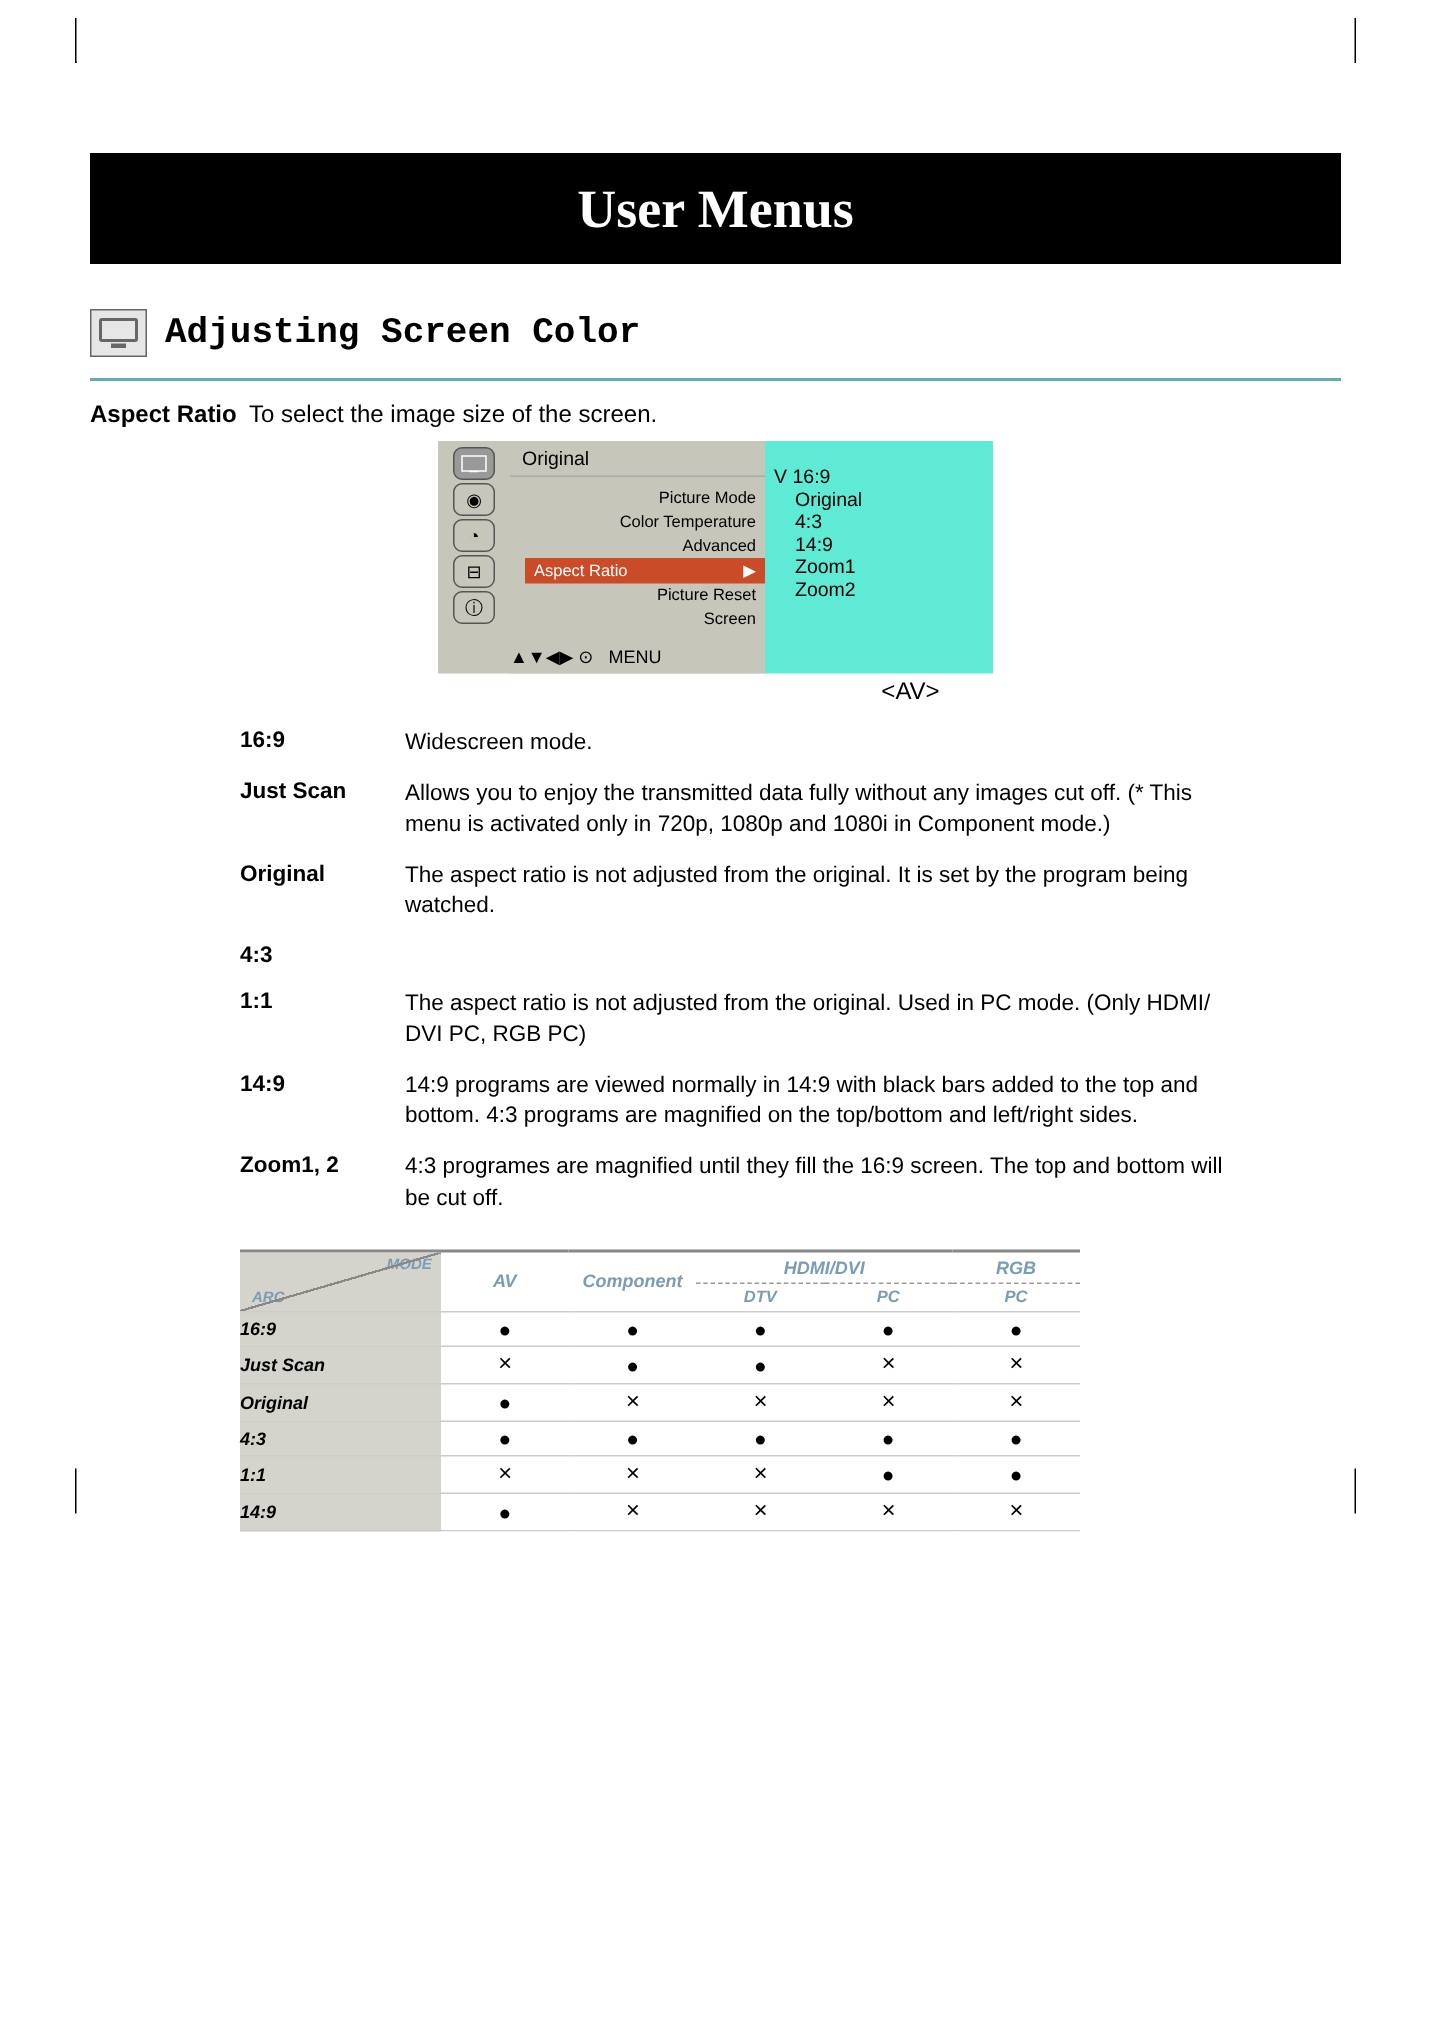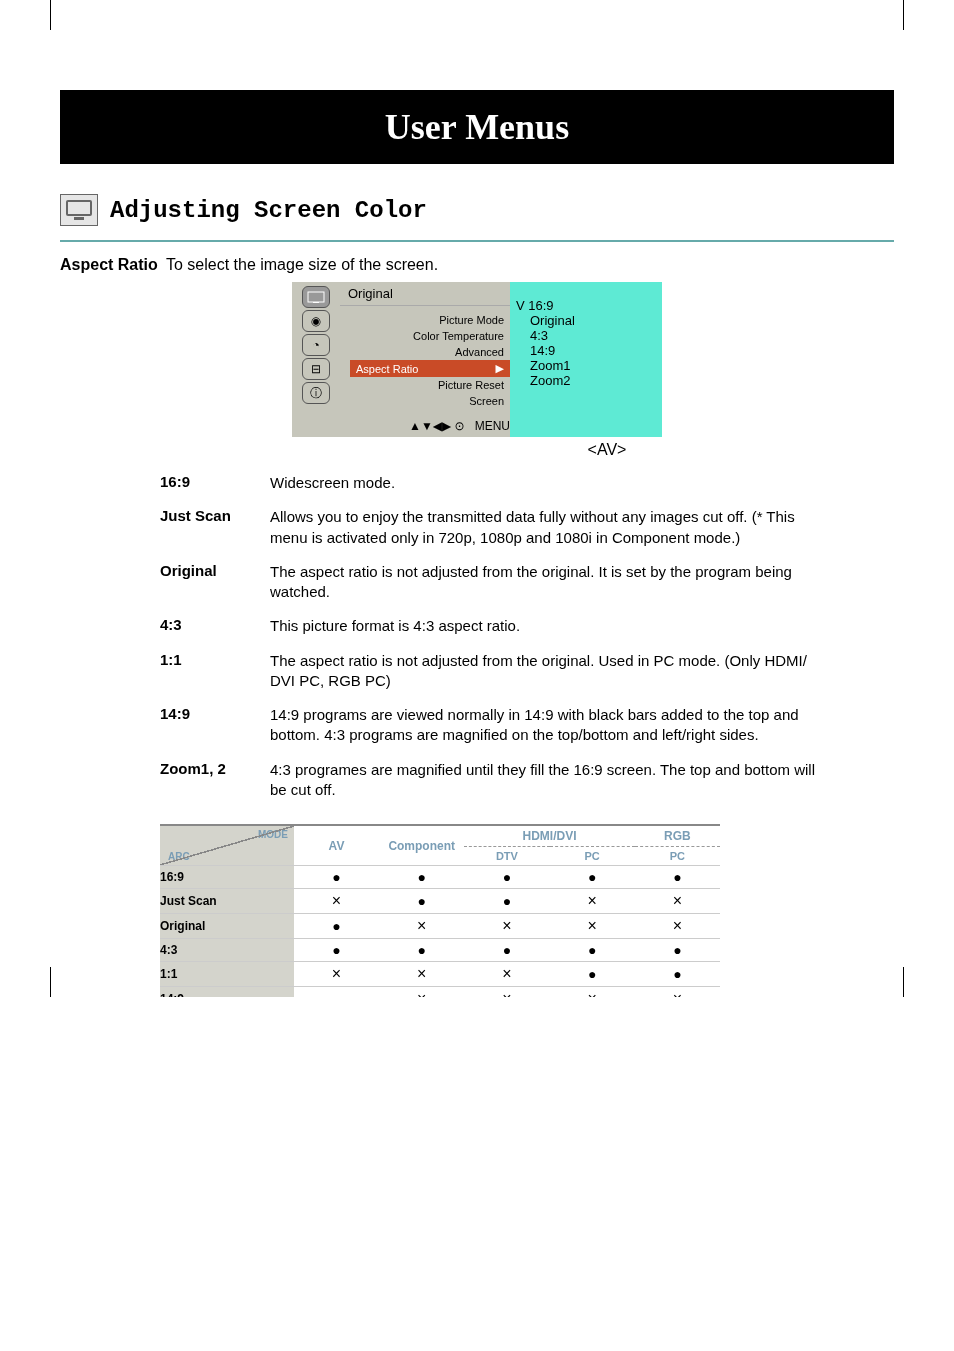--- a/index.html
+++ b/index.html
@@ -1,17 +1,17 @@
 <!DOCTYPE html>
 <html><head>
 <meta charset="utf-8">
 <style>
   * { box-sizing: border-box; }
   body { margin: 0; font-family: Arial, Helvetica, sans-serif; background: #fff; color: #000; font-size: 15px; }
-  .page { width: 954px; height: 997px; margin: 0 auto; position: relative; padding: 30px 60px 0 60px; border-radius: 31px; }
+  .page { width: 954px; height: 997px; margin: 12px auto; position: relative; padding: 30px 60px 0 60px; border-radius: 31px; }
   .crop-top-left, .crop-top-right, .crop-bot-left, .crop-bot-right { position: absolute; width: 30px; height: 30px; }
   .crop-top-left { top:0; left: 50px; border-left:1px solid #000; border-bottom:1px solid #000; width:1px; height:30px; }
   .crop-top-right { top:0; right: 50px; border-left:1px solid #000; height:30px; width:1px; }
   .crop-bot-left { bottom:0; left:50px; border-left:1px solid #000; height:30px; width:1px; }
   .crop-bot-right { bottom:0; right:50px; border-left:1px solid #000; height:30px; width:1px; }
 
   .title-bar { background:#000; color:#fff; text-align:center; font-family: "Times New Roman", serif; font-weight:bold; font-size:36px; padding:16px 0; margin: 60px 0 30px 0; }
   .section-head { display:flex; align-items:center; gap:12px; margin-bottom:14px;font-family:Liberation Mono, monospace; }
   .monitor-icon-box { border:1px solid #666; padding:3px; background:#e6e6e6; }
   .monitor-svg { display:block; }
@@ -23,31 +23,31 @@
 
   .osd { display:flex; width: 370px; margin: 0 auto 4px auto; font-size: 13px; }
   .osd-left { width: 48px; background:#c6c6bb; display:flex; flex-direction:column; align-items:center; padding:4px 0; gap:2px; }
   .osd-mid { width: 170px; background:#c6c6bb; }
   .osd-mid-header { background:#c6c6bb; padding:4px 8px; font-size:13px; border-bottom:1px solid #aaa; }
   .osd-mid-list { padding:6px 0 6px 10px; font-size:11px;text-align:right; }
   .osd-item { padding:2px 6px; }
   .osd-item.selected { background:#c94b27; color:#fff; display:flex; justify-content:space-between; align-items:center; }
   .osd-right { flex:1; background:#5eead4; padding:16px 6px; font-size:13px; }
   .osd-right .ind { padding-left:14px; }
-  .osd-nav { text-align:right; font-size:12px; padding:4px 0; background:#c6c6bb; }
+  .osd-nav { text-align:left; font-size:12px; padding:4px 0; background:#c6c6bb; }
   .osd-icon { width:28px; height:22px; border:1px solid #555; border-radius:6px; display:flex; align-items:center; justify-content:center; background:#c6c6bb; font-size:12px; }
   .osd-icon.sel { background:#999; color:#fff; }
   .osd-caption { text-align:center; font-size:16px; margin: 2px 0 14px 0; padding-left: 260px; }
 
   .desc-table { margin: 8px 0 24px 100px; font-size:15px; }
   .desc-row { display:flex; margin-bottom:14px; }
   .desc-key { width:110px; font-weight:bold; flex-shrink:0; }
   .desc-val { width: 560px; line-height:1.35; }
 
-  .compat { margin-left:100px; width: 560px; border-collapse:collapse; font-size:12px; }
+  .compat { margin-left:100px; width: 560px; border-collapse:collapse; font-size:12px;font-style:italic; }
   .compat th, .compat td { padding:3px 0; }
   .compat thead th { color:#7a9db5; font-weight:bold; }
   .compat .modehdr { position:relative; width:110px; }
   .compat .modehdr .arc { position:absolute; bottom:3px; left:8px; font-size:10px; font-weight:bold; }
   .compat .modehdr .mode { position:absolute; top:3px; right:6px; font-size:10px; font-weight:bold; }
   .compat .modehdr::after { content:''; position:absolute; inset:0; background:linear-gradient(to bottom right, transparent 49%, #888 49%, #888 51%, transparent 51%); pointer-events:none; }
   .rowlabel { background:#d4d4cc; font-weight:bold; padding-left:8px; text-align:left; }
   .cell { text-align:center; width:70px; }
   .dot::before { content:'●'; font-size:14px; }
   .x::before { content:'×'; font-size:16px; }
@@ -138,21 +138,20 @@
     <div class="desc-row">
         <div class="desc-key">Just Scan</div>
         <div class="desc-val">Allows you to enjoy the transmitted data fully without any images cut off. (* This menu is activated only in 720p, 1080p and 1080i in Component mode.)</div>
       </div>
     <div class="desc-row">
         <div class="desc-key">Original</div>
         <div class="desc-val">The aspect ratio is not adjusted from the original. It is set by the program being watched.</div>
       </div>
     <div class="desc-row">
         <div class="desc-key">4:3</div>
-        <div class="desc-val">This picture format is 4:3 aspect ratio.</div>
       </div>
     <div class="desc-row">
         <div class="desc-key">1:1</div>
         <div class="desc-val">The aspect ratio is not adjusted from the original. Used in PC mode. (Only HDMI/ DVI PC, RGB PC)</div>
       </div>
     <div class="desc-row">
         <div class="desc-key">14:9</div>
         <div class="desc-val">14:9 programs are viewed normally in 14:9 with black bars added to the top and bottom. 4:3 programs are magnified on the top/bottom and left/right sides.</div>
       </div>
     <div class="desc-row">

